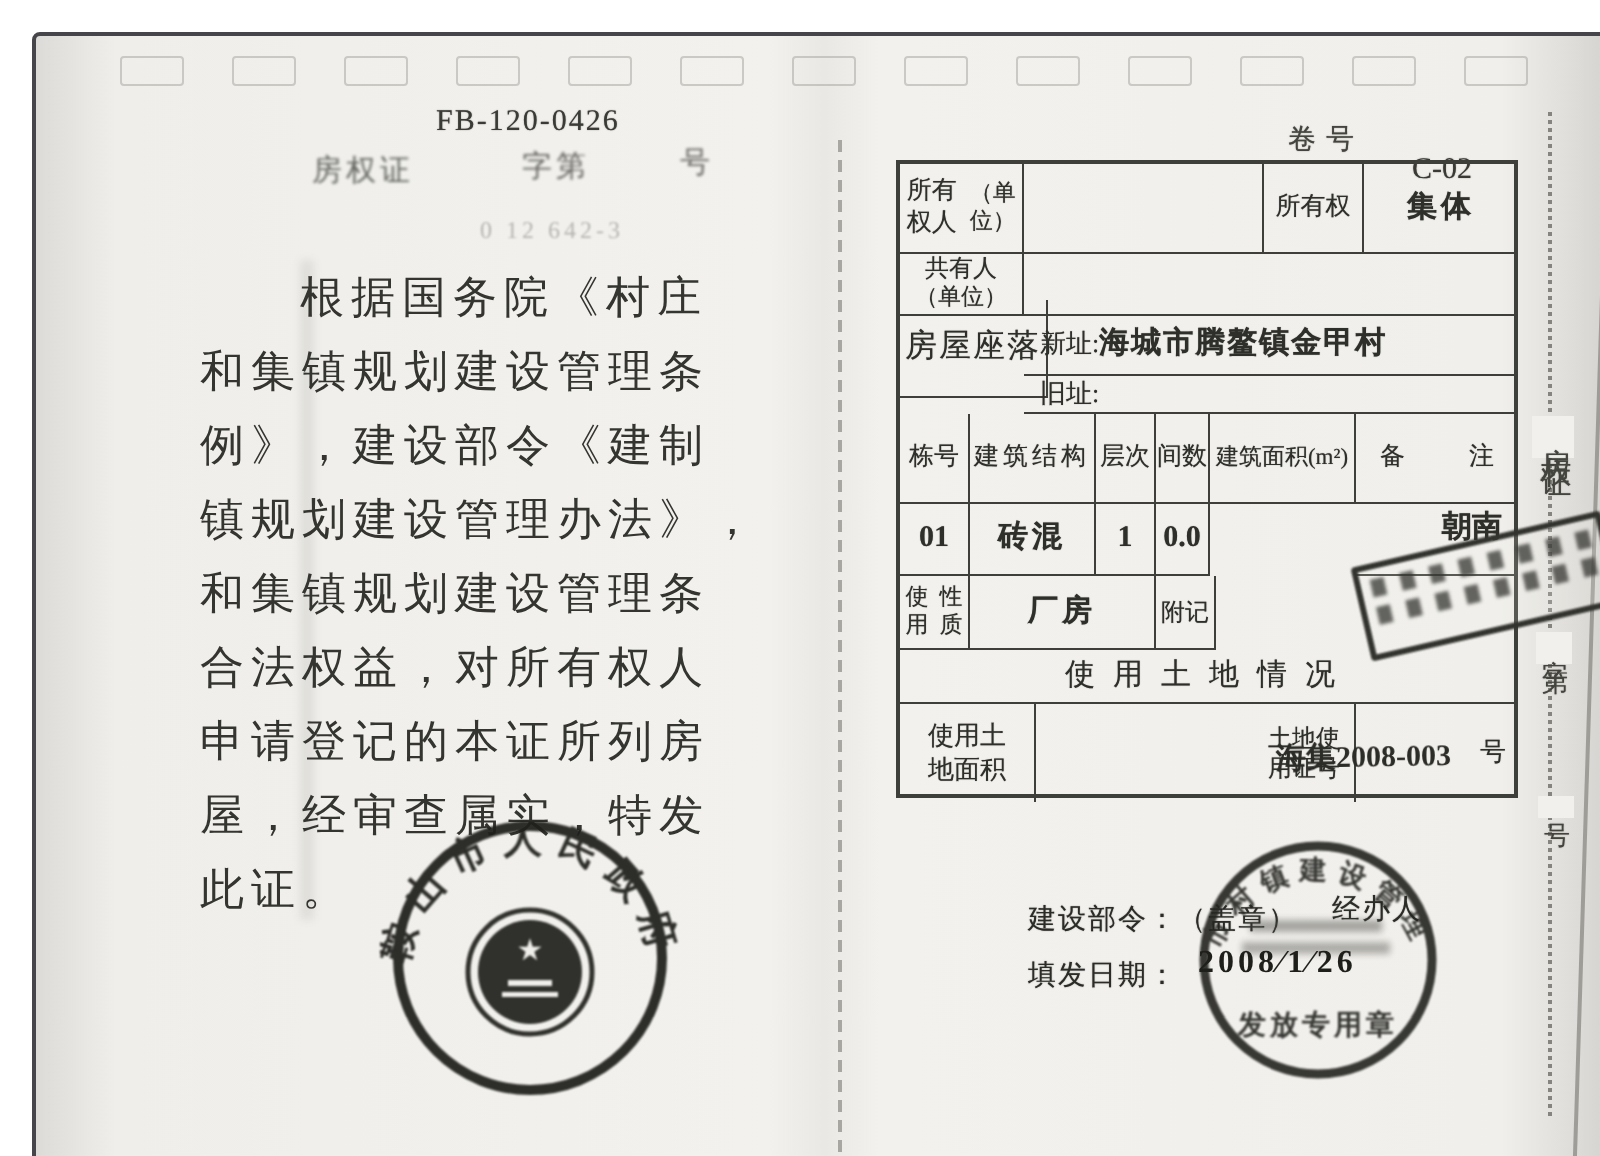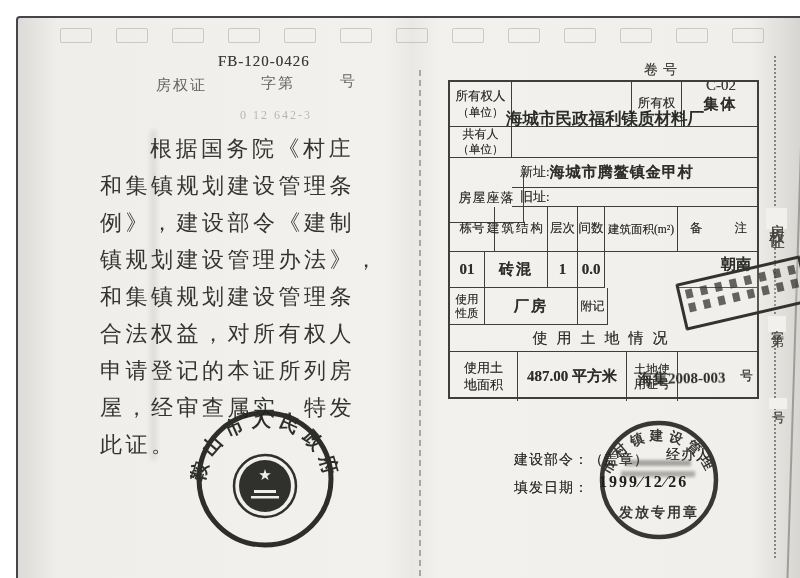--- a/index.html
+++ b/index.html
@@ -91,52 +91,51 @@
       <rect x="64" y="86" width="22" height="3" fill="#efeeea"></rect>
       <rect x="61" y="92" width="28" height="2.5" fill="#efeeea"></rect>
     </g>
   </svg>
 
   <div class="abs scantext" style="left:626px;top:43px;font-size:14px;letter-spacing:5px;color:#45453f;">卷号</div>
   <div class="abs scantext" style="left:688px;top:59px;font-size:15px;color:#3a3a35;">C-02</div>
 
   <div class="tbl">
 
-    <div class="cell br bb" style="left:0;top:0;width:62px;height:45px;flex-direction:column;">
+    <div class="cell br bb" style="left:0;top:0;width:62px;height:45px;flex-direction:row;">
       <span>所有权人</span>
       <span style="font-size:11.5px">（单位）</span>
     </div>
     <div class="cell br bb" style="left:62px;top:0;width:120px;height:45px;"></div>
     <div class="cell br bb" style="left:182px;top:0;width:50px;height:45px;">
       <span>所有权</span>
     </div>
     <div class="cell bb val" style="left:232px;top:0;width:77px;height:45px;letter-spacing:2px;">
       <span>集体</span>
     </div>
 
-    <div class="abs val" style="left:56px;top:26px;width:240px;font-size:16.5px;white-space:nowrap;z-index:2;filter:blur(.3px);text-align:left;">海城市民政福利镁质材料厂</div>
 
     <div class="cell br bb" style="left:0;top:45px;width:62px;height:31px;flex-direction:column;font-size:12px;">
       <span>共有人</span>
       <span style="font-size:11.5px">（单位）</span>
     </div>
     <div class="cell bb" style="left:62px;top:45px;width:247px;height:31px;"></div>
 
-    <div class="cell br bb" style="left:0;top:92px;width:74px;height:49px;font-size:13px;letter-spacing:1px;">
+    <div class="cell br bb" style="left:0;top:68px;width:74px;height:49px;font-size:16px;letter-spacing:1px;">
       <span>房屋座落</span>
     </div>
     <div class="cell bb" style="left:62px;top:76px;width:247px;height:30px;justify-content:flex-start;padding-left:8px;">
       <span style="font-size:13px">新址:</span>
       <span class="val" style="letter-spacing:1px">海城市腾鳌镇金甲村</span>
     </div>
     <div class="cell bb" style="left:62px;top:106px;width:247px;height:19px;justify-content:flex-start;padding-left:8px;font-size:13px;">
       <span>旧址:</span>
     </div>
 
-    <div class="cell br bb" style="left:0;top:125px;width:45px;height:45px;">
+    <div class="cell br bb" style="left:0;top:125px;width:35px;height:45px;">
       <span>栋号</span>
     </div>
     <div class="cell br bb" style="left:35px;top:125px;width:63px;height:45px;letter-spacing:2px;">
       <span>建筑结构</span>
     </div>
     <div class="cell br bb" style="left:98px;top:125px;width:30px;height:45px;">
       <span>层次</span>
     </div>
     <div class="cell br bb" style="left:128px;top:125px;width:27px;height:45px;">
       <span>间数</span>
@@ -158,41 +157,38 @@
     <div class="cell br bb val" style="left:98px;top:170px;width:30px;height:36px;">
       <span>1</span>
     </div>
     <div class="cell br bb val" style="left:128px;top:170px;width:27px;height:36px;">
       <span>0.0</span>
     </div>
     <div class="cell bb val" style="left:228px;top:170px;width:81px;height:36px;align-items:flex-start;justify-content:flex-end;padding:3px 8px 0 0;">
       <span>朝南</span>
     </div>
 
-    <div class="cell br bb" style="left:0;top:206px;width:35px;height:37px;flex-direction:column;font-size:11.5px;">
+    <div class="cell br bb" style="left:0;top:206px;width:35px;height:37px;flex-direction:row;font-size:11.5px;">
       <span>使用</span>
       <span>性质</span>
     </div>
     <div class="cell br bb val" style="left:35px;top:206px;width:93px;height:37px;letter-spacing:2px;">
       <span>厂房</span>
     </div>
     <div class="cell br bb" style="left:128px;top:206px;width:30px;height:37px;font-size:12px;">
       <span>附记</span>
     </div>
 
     <div class="cell bb" style="left:0;top:243px;width:309px;height:27px;font-size:15px;letter-spacing:9px;">
       <span>使用土地情况</span>
     </div>
 
     <div class="cell br" style="left:0;top:270px;width:68px;height:49px;flex-direction:column;font-size:13px;">
       <span>使用土</span>
       <span>地面积</span>
-    </div>
-    <div class="cell br val" style="left:68px;top:270px;width:109px;height:49px;">
-      <span>487.00 平方米</span>
     </div>
     <div class="cell br" style="left:177px;top:270px;width:51px;height:49px;flex-direction:column;font-size:12px;">
       <span>土地使</span>
       <span>用证号</span>
     </div>
     <div class="cell" style="left:228px;top:270px;width:81px;height:49px;justify-content:flex-end;padding-right:6px;font-size:13px;">
       <span>号</span>
     </div>
 
     <div class="abs val" style="left:188px;top:287px;width:120px;font-size:15px;white-space:nowrap;z-index:2;transform:rotate(-1deg);filter:blur(.3px);">海集2008-003</div>
@@ -203,21 +199,21 @@
     <div class="row"></div>
   </div>
 
   <span class="vtext" style="left:748px;top:190px;font-size:15.5px;">房权证</span>
   <span class="vtext" style="left:750px;top:298px;font-size:13px;">字第</span>
   <span class="vtext" style="left:751px;top:380px;font-size:13px;">号</span>
 
   <div class="abs scantext" style="left:496px;top:433px;font-size:14px;letter-spacing:1px;">建设部令：（盖章）</div>
   <div class="abs scantext" style="left:648px;top:428px;font-size:14px;letter-spacing:1px;z-index:1;">经办人</div>
   <div class="abs scantext" style="left:496px;top:461px;font-size:14px;letter-spacing:1px;">填发日期：</div>
-  <div class="datebig">1999∕12∕26</div>
+  <div class="datebig">2008∕1∕26</div>
 
   <svg class="abs" width="128" height="128" viewBox="0 0 128 128" style="left:577px;top:398px;filter:blur(.6px);opacity:.9;z-index:4;">
     <circle cx="64" cy="64" r="57" fill="none" stroke="#242421" stroke-width="4.5"></circle>
     <path id="arcR" d="M 14,90 A 52,52 0 1 1 114,90" fill="none"></path>
     <text font-size="13.5" font-weight="bold" fill="#242421" letter-spacing="5" font-family="Liberation Serif, serif">
       <textPath href="#arcR" startOffset="50%" text-anchor="middle">市村镇建设管理</textPath>
     </text>
     <rect x="30" y="44" width="66" height="6" fill="#4a4a45" opacity=".5" style="filter:blur(1.6px)"></rect>
     <rect x="26" y="55" width="74" height="6" fill="#4a4a45" opacity=".45" style="filter:blur(1.6px)"></rect>
     <text x="64" y="101" font-size="14" fill="#242421" text-anchor="middle" font-weight="bold" letter-spacing="2" font-family="Liberation Serif, serif">发放专用章</text>

